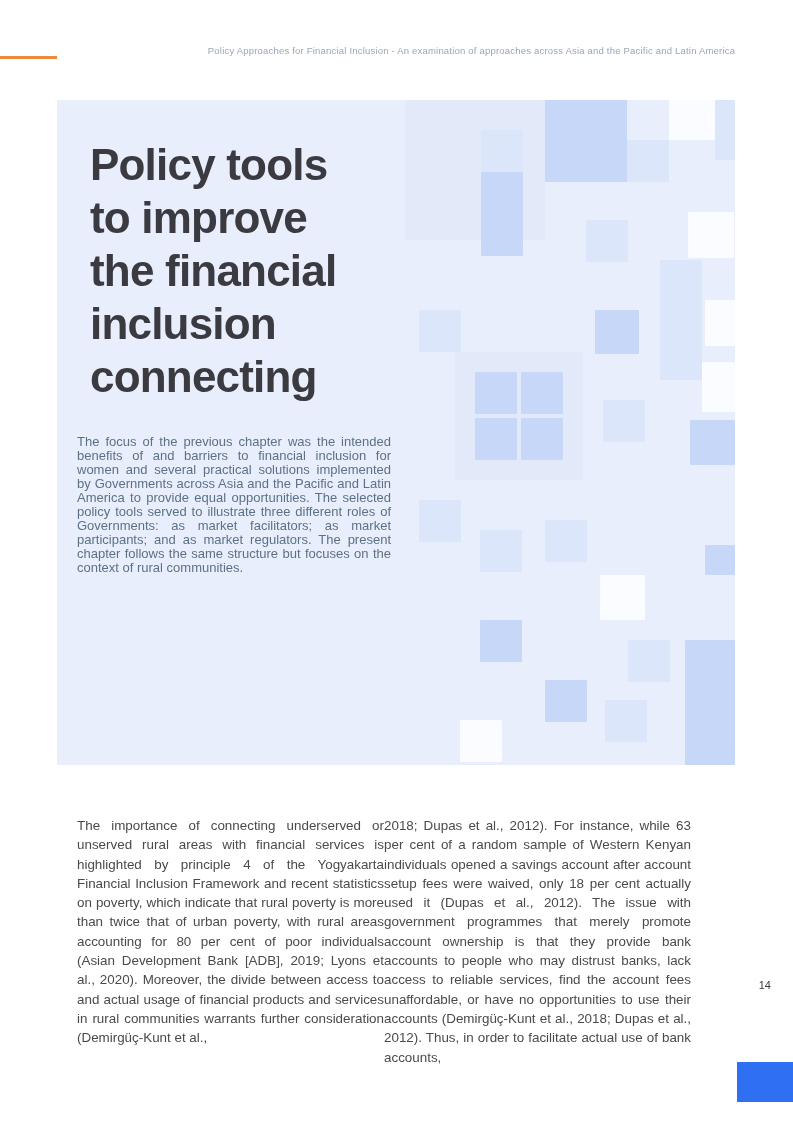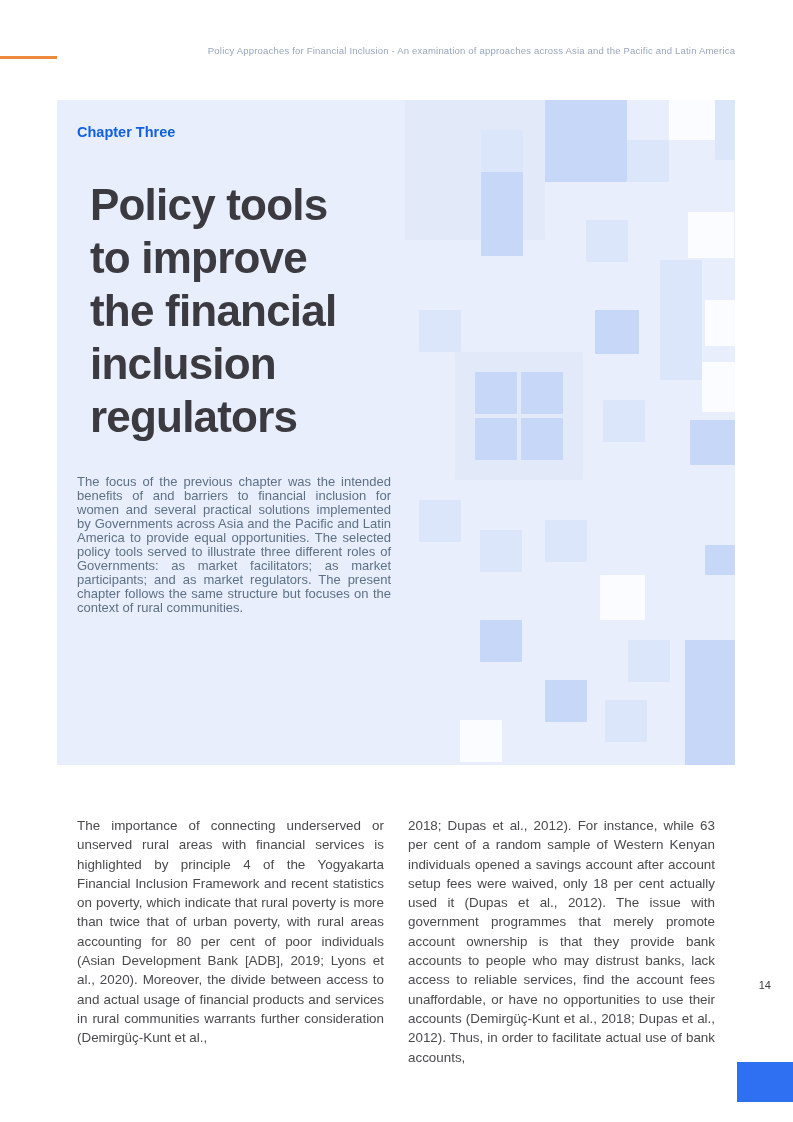--- a/index.html
+++ b/index.html
@@ -30,21 +30,21 @@
     margin:38px 0 0 13px; font-size:44px; line-height:53px; font-weight:bold;
     letter-spacing:-0.8px; color:#3a3a40;
   }
   .chapter-title span { display:block; }
   .hero-intro {
     margin:32px 0 0 0; width:314px;
     font-size:13px; line-height:14px; color:#5d7186; text-align:justify;
   }
 
   
-  .body-columns { position:absolute; left:77px; top:816px; width:638px; display:flex; gap:24px; }
+  .body-columns { position:absolute; left:77px; top:816px; width:638px; display:flex; }
   .body-columns .col {
     width:307px; margin:0; font-size:13.4px; line-height:19.3px;
     color:#4a4a4d; text-align:justify;
   }
 
   
   .page-number { position:absolute; top:979px; right:22px; font-size:11px; color:#3c3c3c; }
   .footer-accent { position:absolute; top:1062px; right:0; width:56px; height:40px; background:#2f6ff1; }
 </style>
 </head>
@@ -84,27 +84,26 @@
         <div class="sq" style="left: 543px; top: 475px; width: 45px; height: 45px; background: rgb(250, 252, 255);"></div>
         <div class="sq" style="left: 648px; top: 445px; width: 30px; height: 30px; background: rgb(198, 215, 247);"></div>
         <div class="sq" style="left: 571px; top: 540px; width: 42px; height: 42px; background: rgb(220, 230, 250);"></div>
         <div class="sq" style="left: 423px; top: 520px; width: 42px; height: 42px; background: rgb(198, 215, 247);"></div>
         <div class="sq" style="left: 628px; top: 540px; width: 50px; height: 125px; background: rgb(198, 215, 247);"></div>
         <div class="sq" style="left: 488px; top: 580px; width: 42px; height: 42px; background: rgb(198, 215, 247);"></div>
         <div class="sq" style="left: 548px; top: 600px; width: 42px; height: 42px; background: rgb(220, 230, 250);"></div>
         <div class="sq" style="left: 403px; top: 620px; width: 42px; height: 42px; background: rgb(250, 252, 255);"></div>
       </div>
     <div class="hero-content">
-      <div class="chapter-label">Chapter Three</div>
       <h1 class="chapter-title">
         <span>Policy tools</span>
         <span>to improve</span>
         <span>the financial</span>
         <span>inclusion</span>
-        <span>regulators</span>
+        <span>connecting</span>
       </h1>
       <p class="hero-intro">The focus of the previous chapter was the intended benefits of and barriers to financial inclusion for women and several practical solutions implemented by Governments across Asia and the Pacific and Latin America to provide equal opportunities. The selected policy tools served to illustrate three different roles of Governments: as market facilitators; as market participants; and as market regulators. The present chapter follows the same structure but focuses on the context of rural communities.</p>
     </div>
   </section>
 
   <main class="body-columns">
     <p class="col">The importance of connecting underserved or unserved rural areas with financial services is highlighted by principle 4 of the Yogyakarta Financial Inclusion Framework and recent statistics on poverty, which indicate that rural poverty is more than twice that of urban poverty, with rural areas accounting for 80 per cent of poor individuals (Asian Development Bank [ADB], 2019; Lyons et al., 2020). Moreover, the divide between access to and actual usage of financial products and services in rural communities warrants further consideration (Demirgüç-Kunt et al.,</p>
     <p class="col">2018; Dupas et al., 2012). For instance, while 63 per cent of a random sample of Western Kenyan individuals opened a savings account after account setup fees were waived, only 18 per cent actually used it (Dupas et al., 2012). The issue with government programmes that merely promote account ownership is that they provide bank accounts to people who may distrust banks, lack access to reliable services, find the account fees unaffordable, or have no opportunities to use their accounts (Demirgüç-Kunt et al., 2018; Dupas et al., 2012). Thus, in order to facilitate actual use of bank accounts,</p>
   </main>
 

